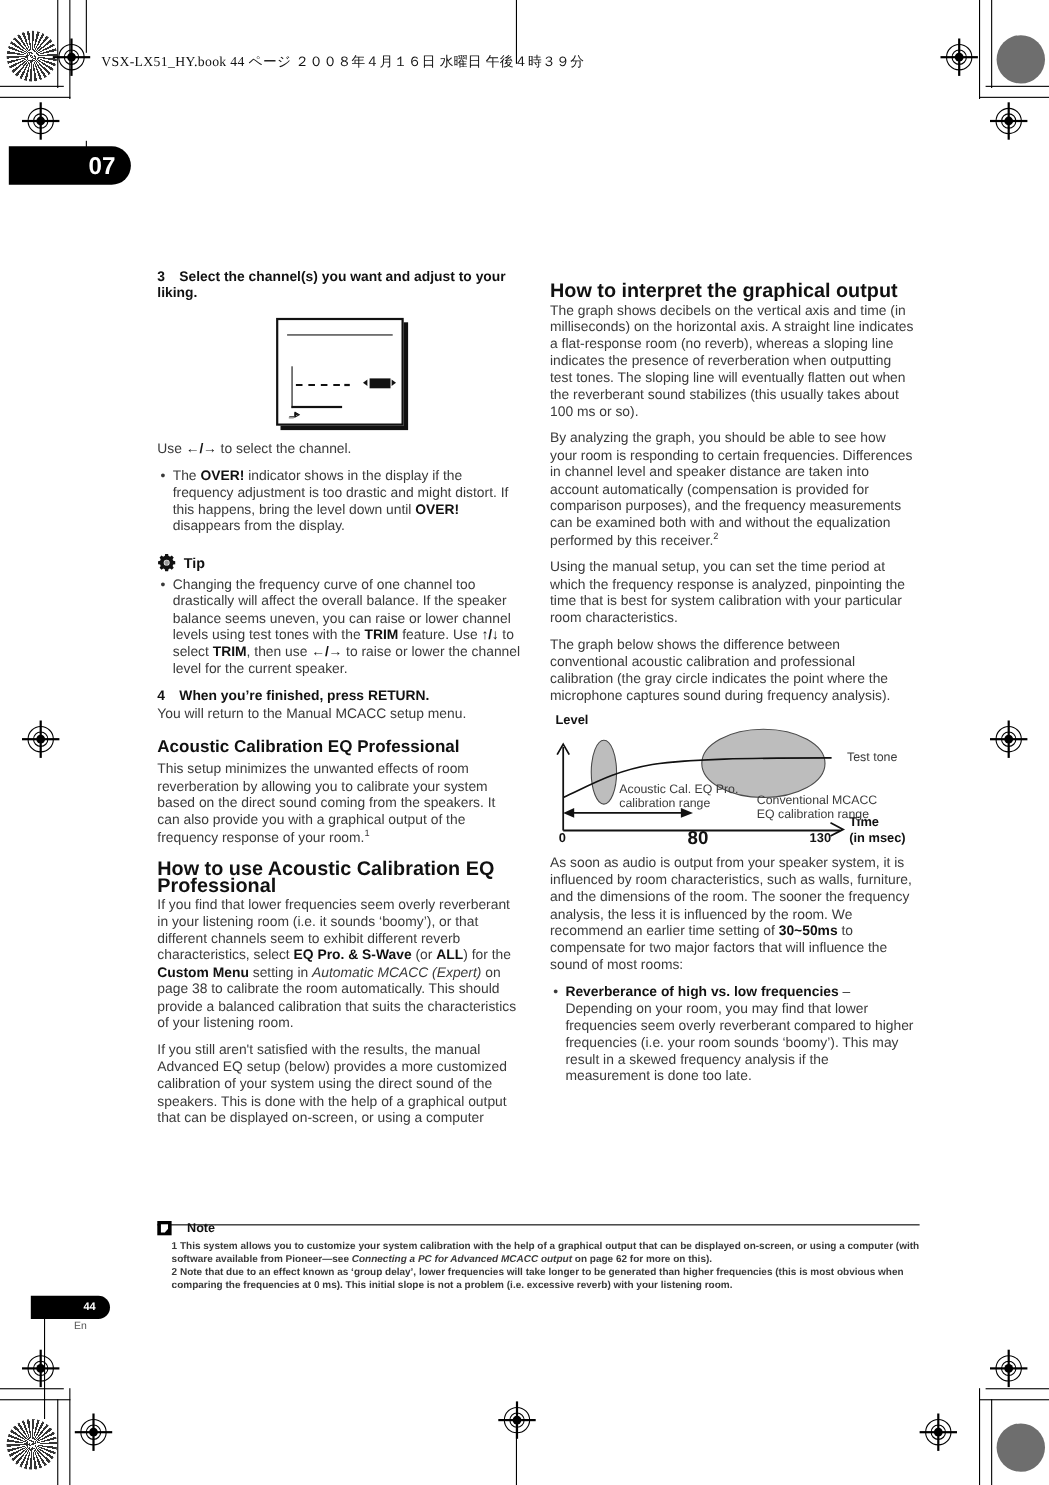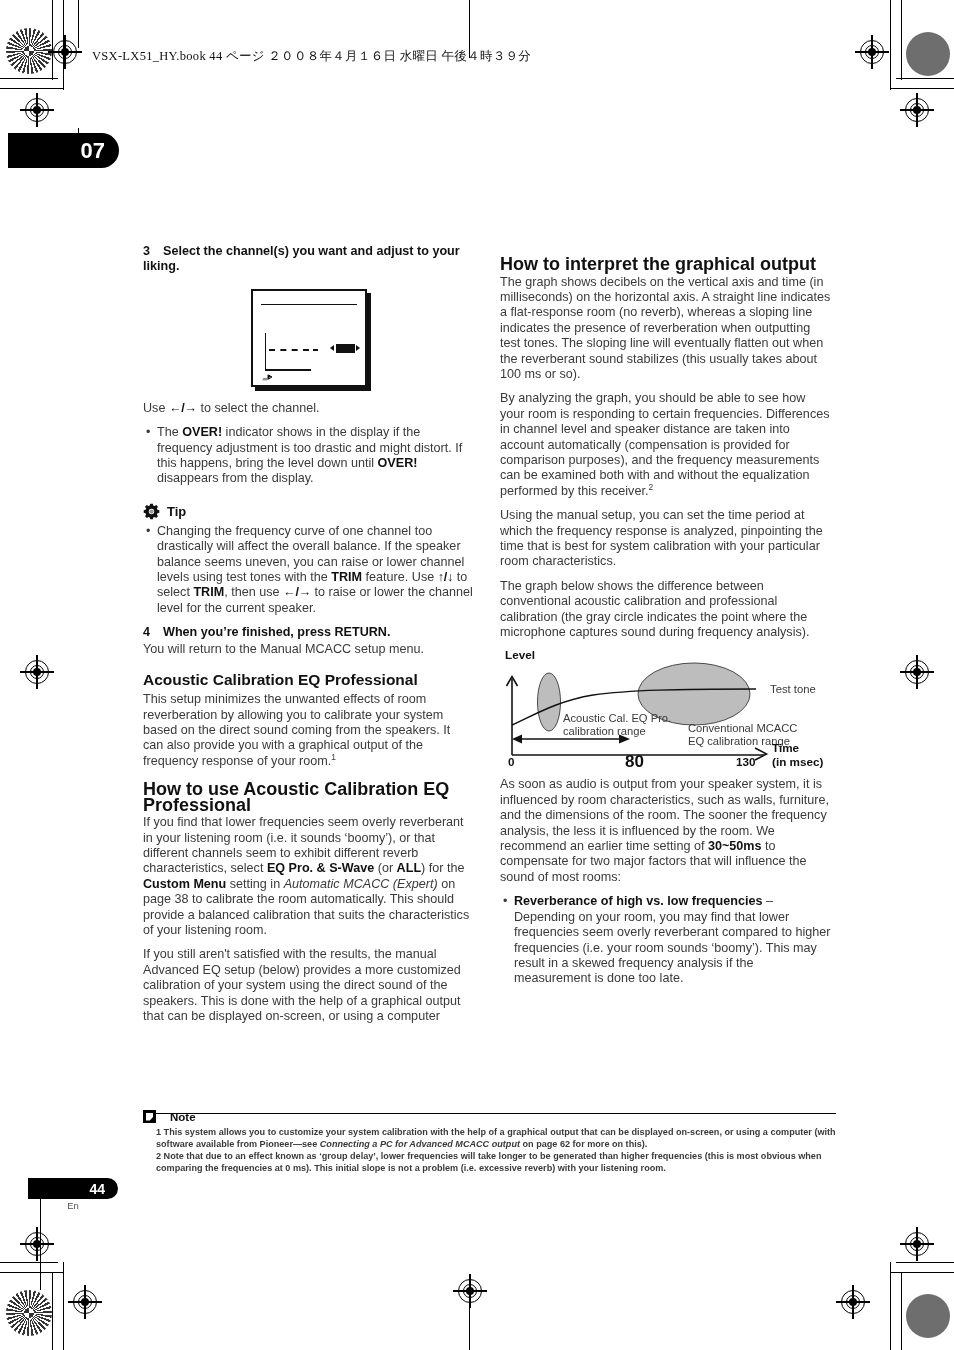--- a/index.html
+++ b/index.html
@@ -87,22 +87,22 @@
   .noterule{position:absolute;left:143px;top:1113px;width:693px;height:1px;background:#000;}
   .notehead{position:absolute;left:143px;top:1110px;display:flex;align-items:center;gap:14px;}
   .notehead .badge{width:13px;height:13px;background:#000;position:relative;}
   .notehead .badge:after{content:"";position:absolute;left:3px;top:2.5px;width:7px;height:8px;
      background:#fff;clip-path:polygon(0 0,100% 0,100% 55%,55% 100%,0 100%);}
   .notehead .t{font-weight:bold;font-size:11.5px;color:#111;}
   .footnotes{position:absolute;left:156px;top:1127px;width:694px;font-size:9.1px;line-height:11.9px;color:#3a3a3a;font-weight:bold;}
   .footnotes p{margin:0 0 0 0;}
 
   
-  .pagenum{position:absolute;left:28px;top:1178px;width:90px;height:21px;background:#000;border-radius:0 11px 11px 0;
-     color:#fff;font-weight:bold;font-size:14px;display:flex;align-items:center;justify-content:flex-end;padding-right:13px;box-sizing:border-box;}
+  .pagenum{position:absolute;left:28px;top:1178px;width:72px;height:21px;background:#000;border-radius:0 11px 11px 0;
+     color:#fff;font-weight:bold;font-size:10px;display:flex;align-items:center;justify-content:flex-end;padding-right:13px;box-sizing:border-box;}
   .pagelang{position:absolute;left:28px;top:1200px;width:90px;text-align:center;font-size:9.5px;color:#555;}
 </style>
 </head>
 <body>
 
 <div class="page">
 
   <div class="startarget" style="left:6px;top:28px;"></div>
   <div class="graydisc" style="left:906px;top:32px;"></div>
   <div class="startarget" style="left:6px;top:1290px;"></div>

